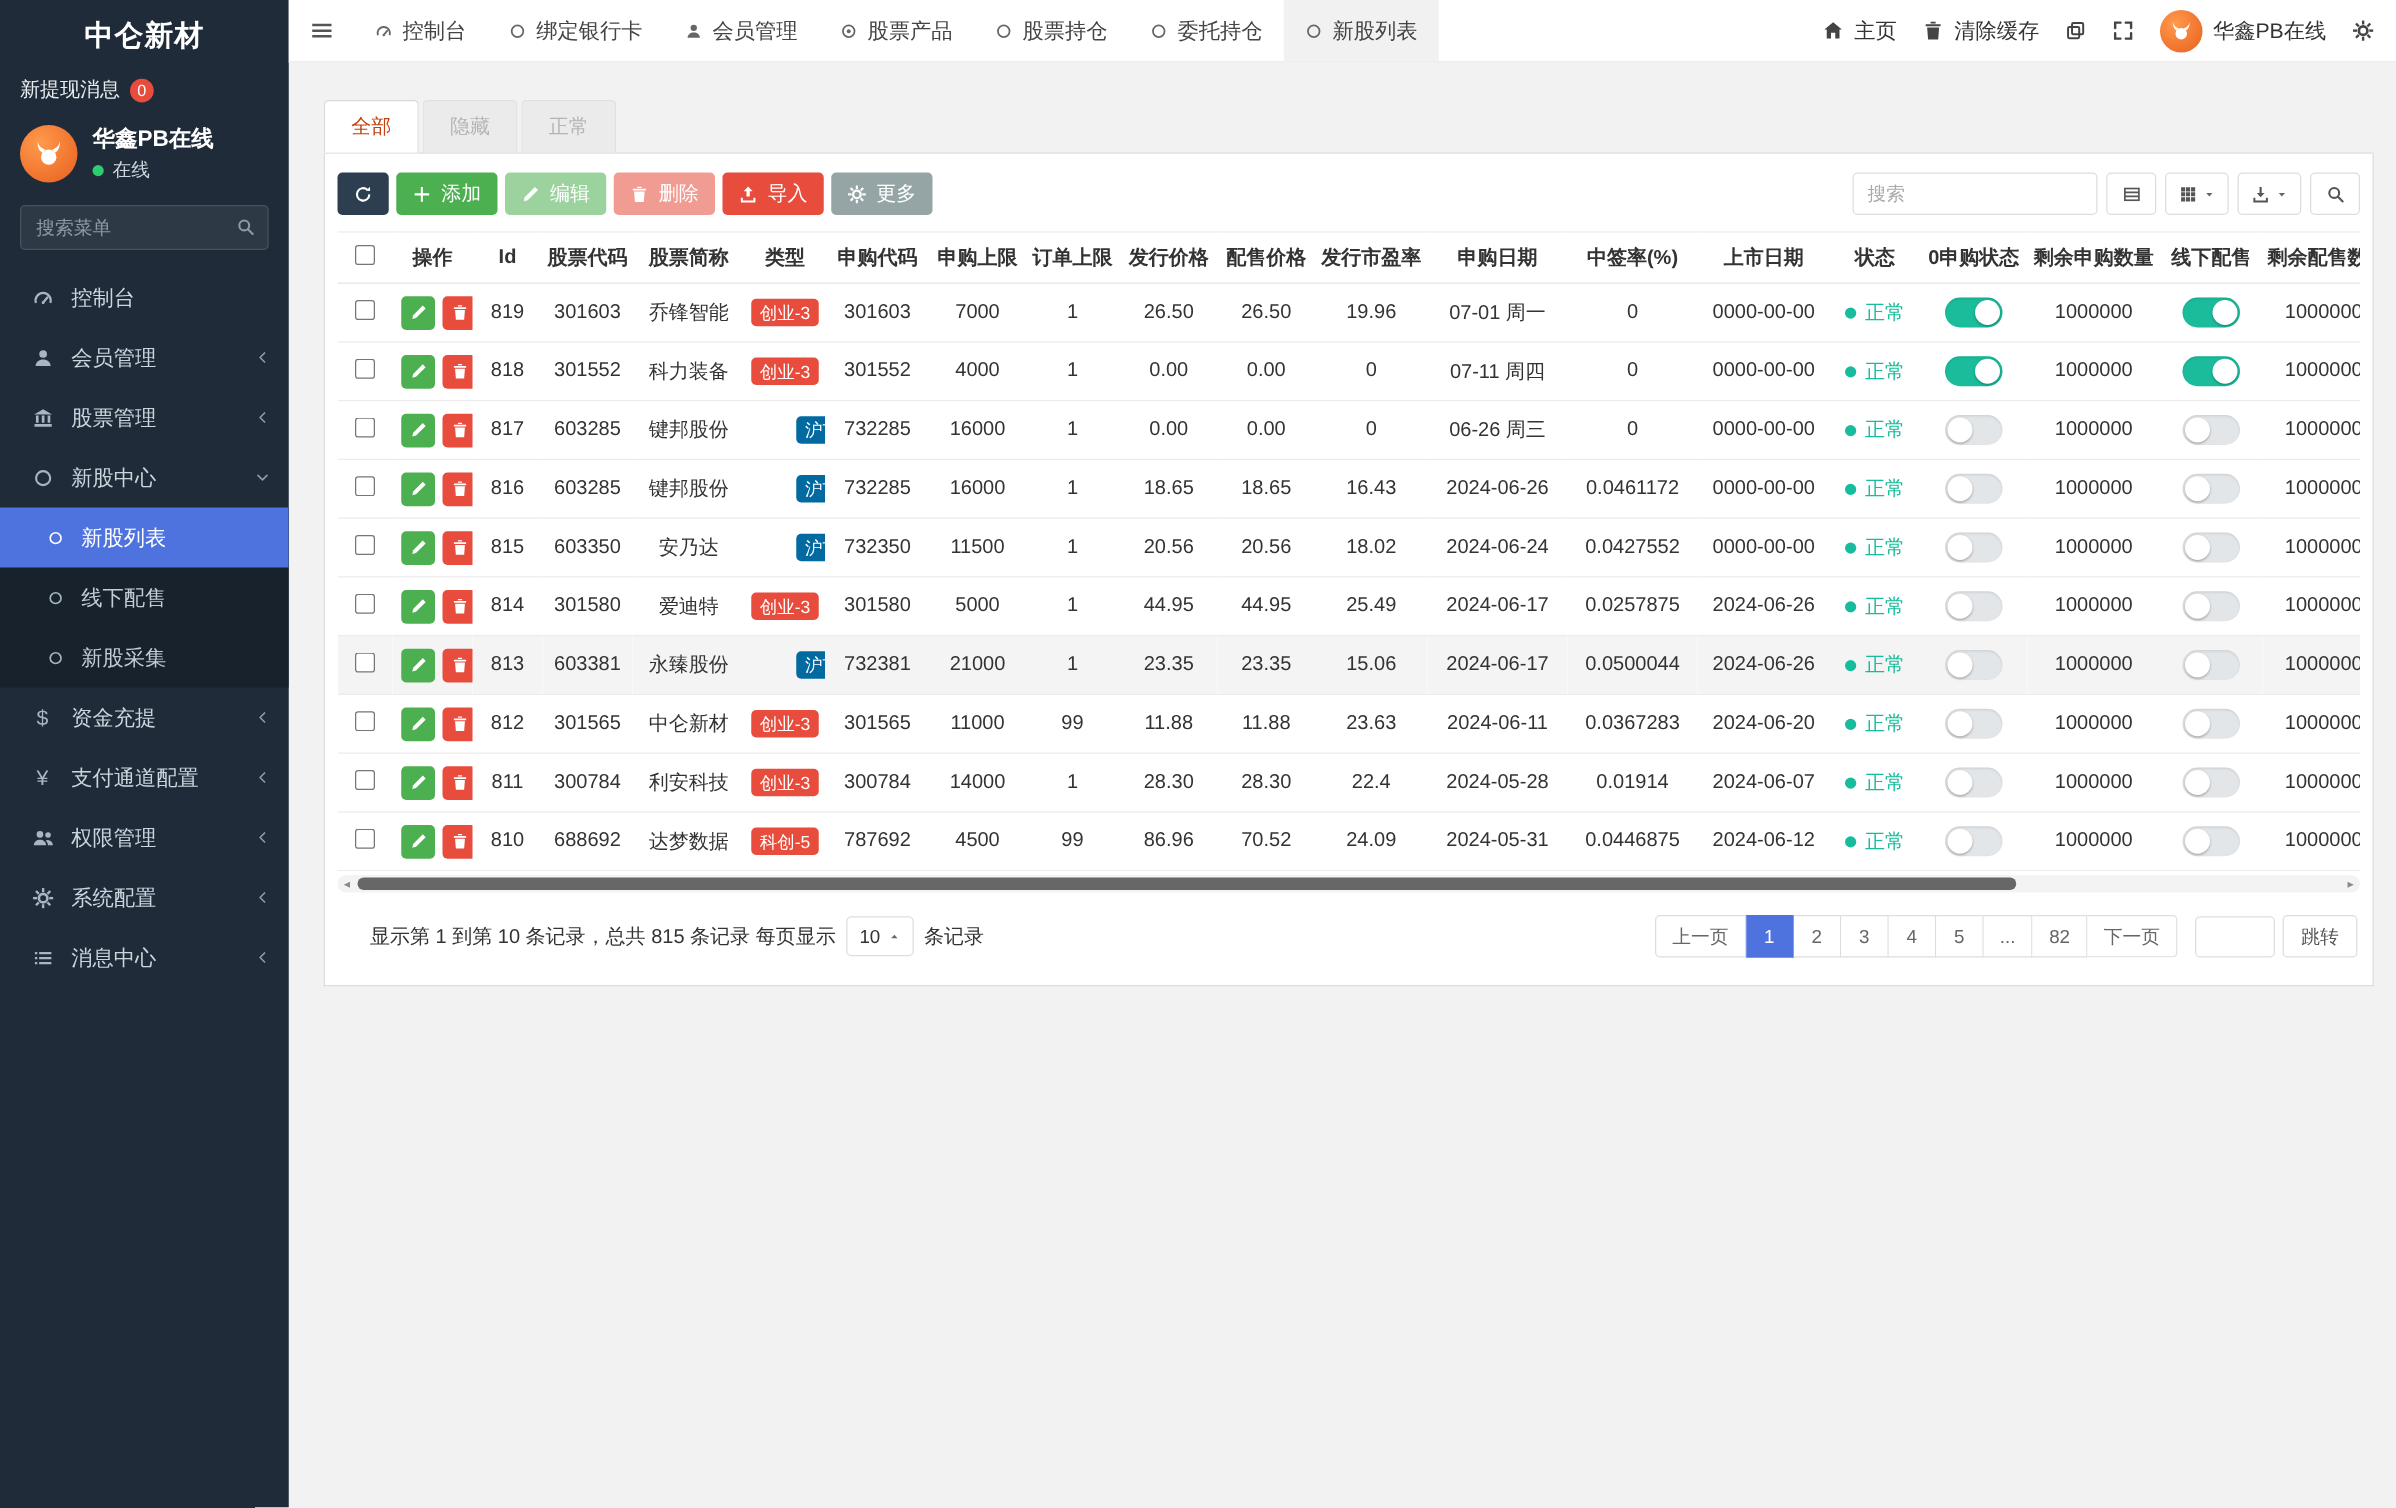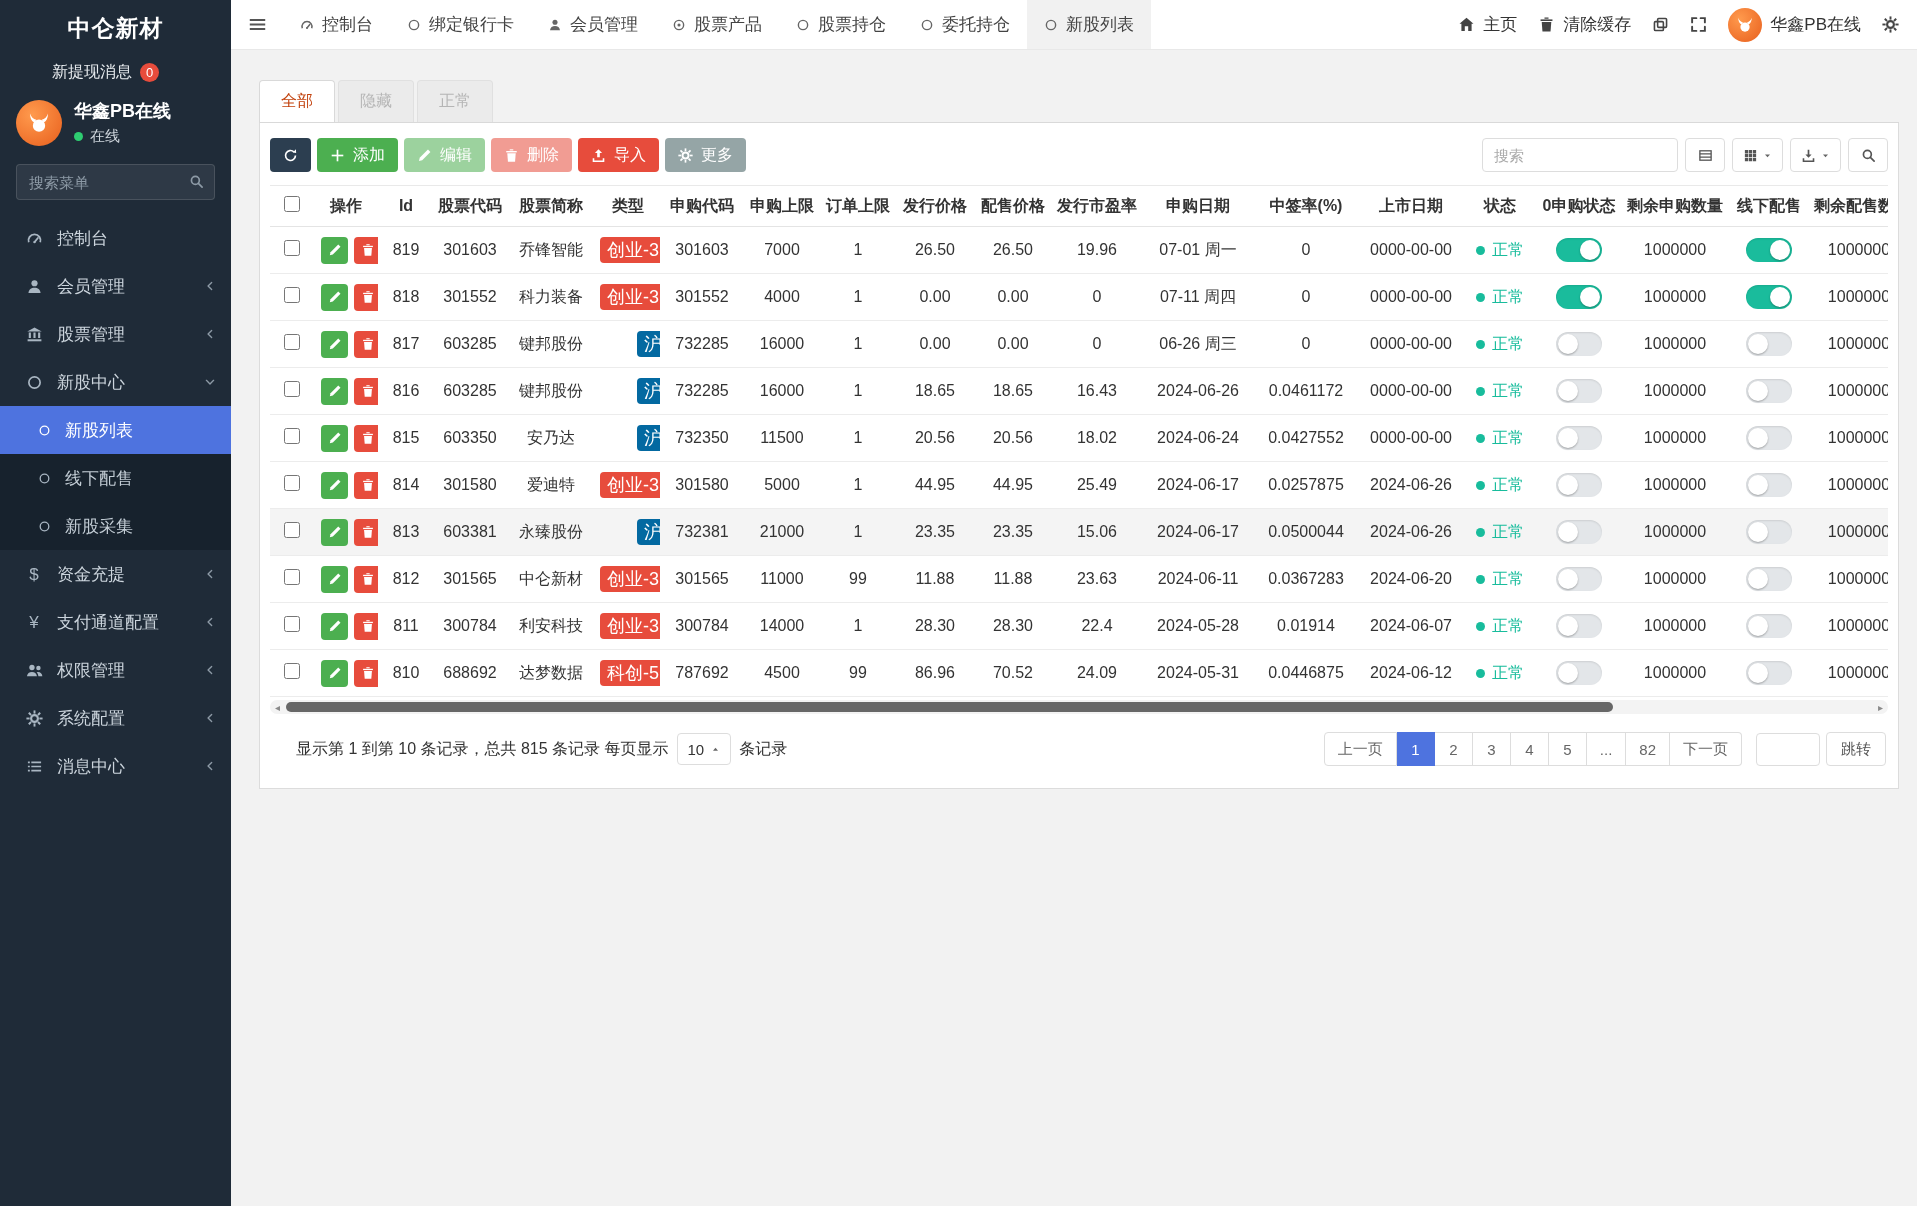--- a/index.html
+++ b/index.html
@@ -8,21 +8,21 @@
   .app{display:flex;width:1917px;height:1206px;}
 
   
   .ico{display:inline-flex;align-items:center;justify-content:center;line-height:1;}
   .ico svg{width:1em;height:1em;display:block;}
   .char-ico{font-size:1em;line-height:1;}
 
   
   .sidebar{width:231px;flex-shrink:0;background:#1f2b38;display:flex;flex-direction:column;}
   .brand{height:56px;line-height:56px;text-align:center;color:#fff;font-size:23px;font-weight:bold;letter-spacing:1px;}
-  .notice{padding:6px 16px;font-size:16px;color:#e8ecef;display:flex;align-items:center;gap:8px;cursor:pointer;margin-left:36px;}
+  .notice{padding:6px 16px;font-size:16px;color:#e8ecef;display:flex;align-items:center;gap:8px;cursor:pointer;}
   .badge-red{background:#e74c3c;color:#fff;border-radius:10px;font-size:13px;min-width:19px;height:19px;line-height:19px;text-align:center;padding:0 4px;}
   .userbox{display:flex;align-items:center;gap:12px;padding:10px 16px 12px;}
   .avatar{width:46px;height:46px;border-radius:50%;background:radial-gradient(circle at 35% 32%,#ff9a4d,#e85f1d);display:flex;align-items:center;justify-content:center;color:#fff;font-size:24px;flex-shrink:0;}
   .user-name{font-size:18px;color:#fff;font-weight:bold;}
   .user-status{font-size:15px;color:#cfd6dd;display:flex;align-items:center;gap:7px;margin-top:4px;}
   .dot-green{width:9px;height:9px;border-radius:50%;background:#2ecc71;}
   .menu-search{margin:6px 16px 14px;position:relative;}
   .menu-search input{width:100%;height:36px;background:rgba(255,255,255,.07);border:1px solid rgba(255,255,255,.13);border-radius:4px;color:#dfe6ec;padding:0 34px 0 12px;font-size:15px;outline:none;font-family:inherit;}
   .menu-search input::placeholder{color:#8d9aa6;}
   .menu-search .s-ico{position:absolute;right:11px;top:10px;color:#8d9aa6;font-size:15px;}
@@ -77,21 +77,21 @@
   table{border-collapse:collapse;table-layout:fixed;width:1638px;border-bottom:1px solid #ececec;}
   th,td{text-align:center;font-size:16px;color:#333;height:47px;padding:0 4px;overflow:hidden;white-space:nowrap;vertical-align:middle;}
   thead th{font-weight:bold;height:41px;border-top:1px solid #e9e9e9;border-bottom:1px solid #e4e4e4;}
   tbody td{border-top:1px solid #ececec;}
   tbody tr.hover{background:#f4f4f4;}
   input[type=checkbox]{width:16px;height:16px;cursor:pointer;}
   .op-btn{width:27px;height:27px;border:none;border-radius:4px;color:#fff;display:inline-flex;align-items:center;justify-content:center;margin:0 3px;cursor:pointer;}
   .op-btn .ico{font-size:14px;}
   .op-edit{background:#4caf50;}
   .op-del{background:#e74c3c;}
-  .badge-type{display:inline-block;padding:4px 7px;border-radius:4px;color:#fff;font-size:18px;line-height:1;}
+  .badge-type{display:inline-block;padding:4px 7px;border-radius:4px;color:#fff;font-size:14px;line-height:1;}
   .bg-red{background:#e74c3c;}
   .bg-teal{background:#0369a1;margin-left:37px;}
   .status-cell{color:#18bc9c;display:inline-flex;align-items:center;gap:7px;font-size:16px;}
   .status-dot{width:9px;height:9px;border-radius:50%;background:#18bc9c;display:inline-block;}
   .toggle{width:46px;height:24px;border-radius:12px;background:#e3e6e9;position:relative;display:inline-block;cursor:pointer;box-shadow:inset 0 1px 2px rgba(0,0,0,.10);vertical-align:middle;}
   .toggle .knob{position:absolute;top:2px;left:2px;width:20px;height:20px;border-radius:50%;background:#fff;box-shadow:0 1px 2px rgba(0,0,0,.3);}
   .toggle.on{background:#1abc9c;}
   .toggle.on .knob{left:auto;right:2px;}
 
   .hscroll{height:14px;background:#f3f3f3;border-radius:7px;position:relative;margin-top:3px;}

